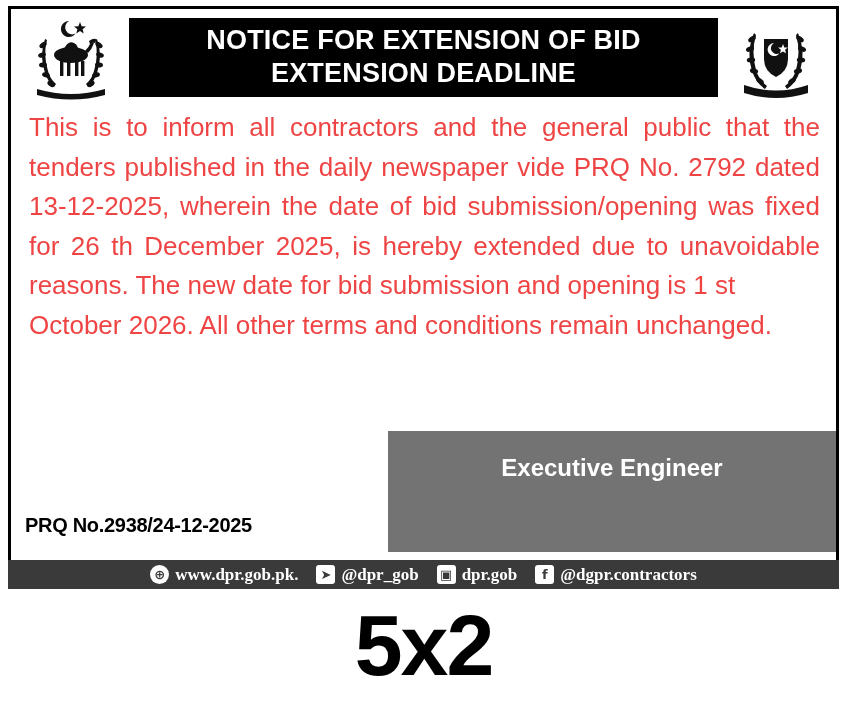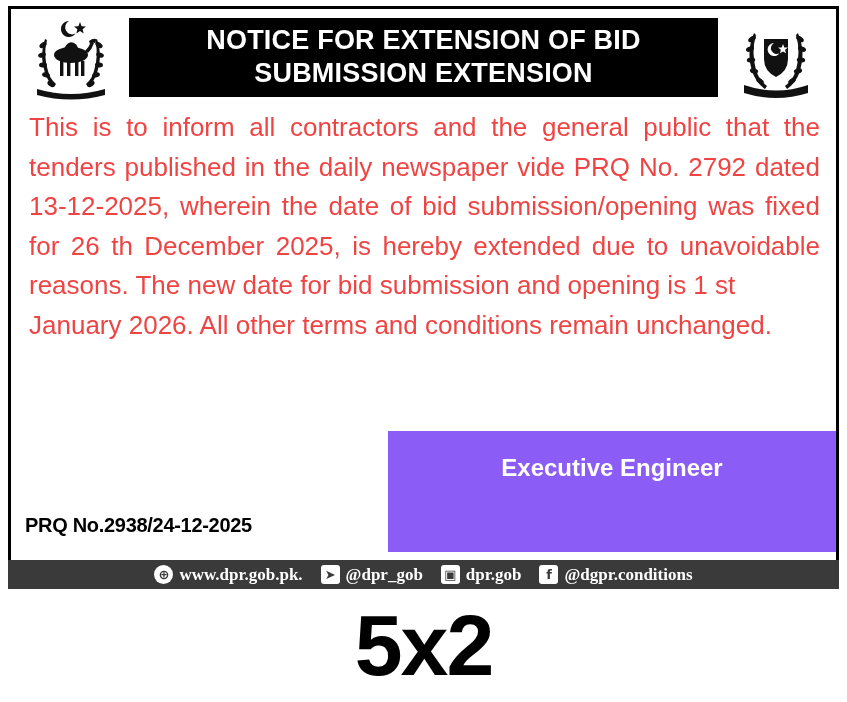--- a/index.html
+++ b/index.html
@@ -84,21 +84,21 @@
     display: block;
   }
 
   
   .sign-block {
     position: absolute;
     left: 377px;
     top: 422px;
     width: 448px;
     height: 121px;
-    background: #8b5cf6;
+    background: #737373;
     color: #fff;
     text-align: center;
     font-weight: bold;
     font-size: 24px;
     line-height: 1.32;
     padding-top: 21px;
     box-sizing: border-box;
   }
   .sign-block div { white-space: nowrap; }
 
@@ -211,21 +211,21 @@
               <ellipse cx="72" cy="69" rx="4" ry="2.4" transform="rotate(-35 72 69)"></ellipse>
             </g>
           </g>
 
           <path d="M18 74 q34 10 68 0 l0 6 q-34 9 -68 0 z" fill="#111"></path>
         </svg>
       </div>
 
       <div class="title-band">
         <span>NOTICE FOR EXTENSION OF BID</span>
-        <span class="line2">SUBMISSION EXTENSION</span>
+        <span class="line2">EXTENSION DEADLINE</span>
       </div>
 
       <div class="crest">
         <svg viewBox="0 0 104 88" width="104" height="88" aria-hidden="true">
           <g fill="#111">
             <path d="M30 18 q-8 18 -2 38 q4 12 13 18 l2 -3 q-8 -6 -11 -16 q-5 -18 0 -35 z"></path>
             <path d="M74 18 q8 18 2 38 q-4 12 -13 18 l-2 -3 q8 -6 11 -16 q5 -18 0 -35 z"></path>
             <g>
               <ellipse cx="28" cy="24" rx="4.2" ry="2.5" transform="rotate(-35 28 24)"></ellipse>
               <ellipse cx="26" cy="34" rx="4.2" ry="2.5" transform="rotate(-20 26 34)"></ellipse>
@@ -248,21 +248,21 @@
             <path d="M20 70 q32 11 64 0 l0 8 q-32 10 -64 0 z"></path>
           </g>
         </svg>
       </div>
 
     </div>
 
     <div class="body-text">
       <p>
         <span>This is to inform all contractors and the general public that the tenders published in the daily newspaper vide PRQ No. 2792 dated 13-12-2025, wherein the date of bid submission/opening was fixed for 26 th December 2025, is hereby extended due to unavoidable reasons. The new date for bid submission and opening is 1 st</span>
-        <span class="last-line">January 2026. All other terms and conditions remain unchanged.</span>
+        <span class="last-line">October 2026. All other terms and conditions remain unchanged.</span>
       </p>
     </div>
 
     <div class="sign-block">
       <div>Executive Engineer</div>
     </div>
 
     <div class="prq">PRQ No.2938/24-12-2025</div>
 
   </div>
@@ -275,19 +275,19 @@
     <div class="social-item">
       <span class="sic">➤</span>
       <span>@dpr_gob</span>
     </div>
     <div class="social-item">
       <span class="sic">▣</span>
       <span>dpr.gob</span>
     </div>
     <div class="social-item">
       <span class="sic">f</span>
-      <span>@dgpr.conditions</span>
+      <span>@dgpr.contractors</span>
     </div>
   </div>
 
   <div class="size-mark">5x2</div>
 
 </div>
 
 </body></html>

